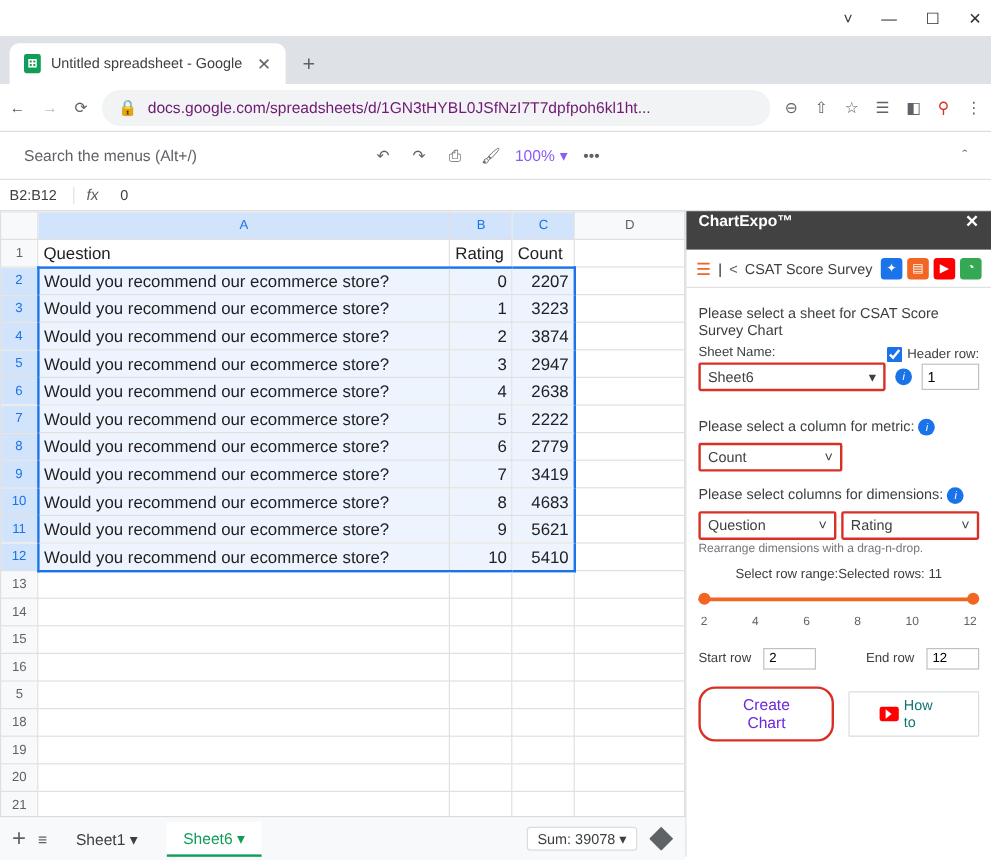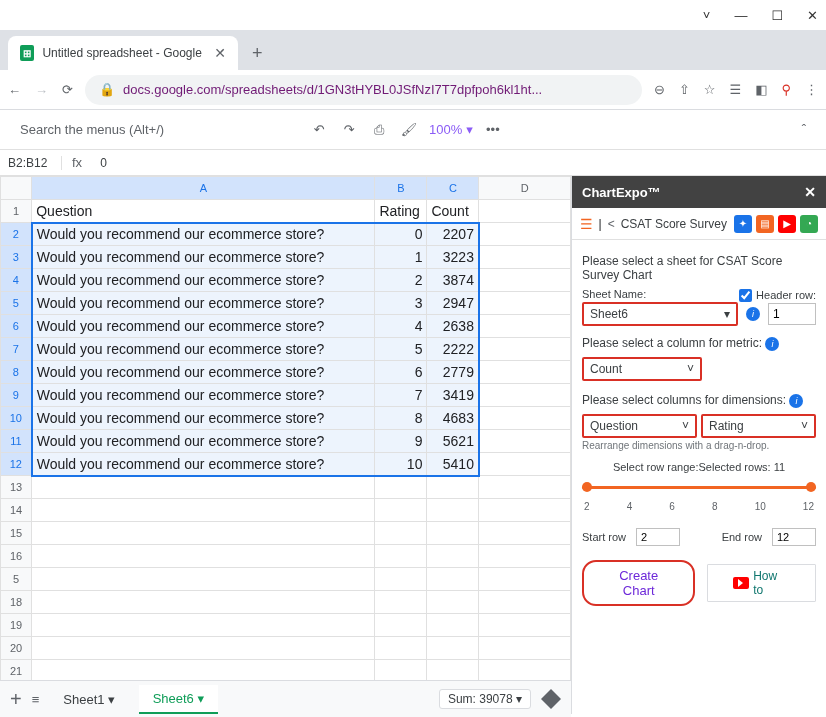--- a/index.html
+++ b/index.html
@@ -17,39 +17,39 @@
 .navicons .disabled{color:#bdc1c6}
 .addr{flex:1;display:flex;align-items:center;gap:8px;background:#f1f3f4;border-radius:16px;padding:0 14px;height:30px}
 .addr input{border:none;background:none;flex:1;font-size:13px;color:#701a75;outline:none}
 .acticons{display:flex;gap:14px;color:#5f6368;align-items:center}
 .toolbar{height:40px;display:flex;align-items:center;padding:0 12px;gap:10px;border-bottom:1px solid #e0e0e0}
 .menusearch{flex:1;font-size:13px;color:#5f6368;padding:4px 8px}
 .ticon{width:20px;height:20px;color:#5f6368;display:flex;align-items:center;justify-content:center;cursor:pointer}
 .zoom{font-size:13px;color:#8b5cf6;display:flex;align-items:center;gap:4px}
 .formulabar{height:26px;display:flex;align-items:center;border-bottom:1px solid #e0e0e0}
 .cellref{width:62px;padding:0 8px;font-size:12px;color:#3c4043;border-right:1px solid #e0e0e0}
-.fxlabel{padding:0 10px;color:#5f6368;font-size:13px}
+.fxlabel{padding:0 10px;font-style:italic;color:#5f6368;font-size:13px}
 .fxval{flex:1;padding:0 8px;font-size:12px;color:#3c4043}
 .mainarea{display:flex;height:538px}
 .sheetwrap{flex:1;overflow:hidden;position:relative}
 table{border-collapse:collapse;width:100%;table-layout:fixed}
 th,td{border:1px solid #e0e0e0;font-size:14px;text-align:left;height:23px;padding:0 4px;white-space:nowrap;overflow:hidden}
 th{background:#f8f9fa;color:#5f6368;font-weight:normal;text-align:center;font-size:11px}
 .rowh{background:#f8f9fa;color:#5f6368;text-align:center;font-size:11px;width:30px}
 .colA{width:330px}.colB{width:50px}.colC{width:50px}.colD{width:88px}
 .sel{background:rgba(26,115,232,0.08)}
 .selhdr{background:#d2e3fc!important;color:#1a73e8!important}
 .selrowh{background:#d2e3fc!important;color:#1a73e8!important}
 td.num{text-align:right}
 .selborder-t{border-top:2px solid #1a73e8!important}
 .selborder-l{border-left:2px solid #1a73e8!important}
 .selborder-r{border-right:2px solid #1a73e8!important}
 .selborder-b{border-bottom:2px solid #1a73e8!important}
 .panel{width:255px;background:#fff;border-left:1px solid #dadce0;display:flex;flex-direction:column}
-.panelhdr{background:#424242;color:#fff;height:32px;display:flex;align-items:center;padding:0 10px;font-size:13px;font-weight:bold}
+.panelhdr{background:#424242;color:#fff;height:32px;display:flex;align-items:flex-start;padding:0 10px;font-size:13px;font-weight:bold}
 .panelhdr .closex{margin-left:auto;font-size:14px;cursor:pointer}
 .panelsub{height:32px;display:flex;align-items:center;padding:0 8px;gap:6px;border-bottom:1px solid #e0e0e0;font-size:12px}
 .panelsub .back{color:#5f6368;cursor:pointer}
 .panelsub .crumb{flex:1;color:#3c4043;white-space:nowrap;overflow:hidden}
 .miniicons{display:flex;gap:4px;align-items:center}
 .mi{width:18px;height:18px;border-radius:3px;display:flex;align-items:center;justify-content:center;font-size:10px;color:#fff}
 .panelbody{padding:8px 10px;font-size:12px;color:#3c4043}
 .pbline{margin:6px 0}
 .lbl{font-size:11px;color:#3c4043;margin-bottom:2px}
 .row2{display:flex;gap:8px;align-items:center}
@@ -347,21 +347,21 @@
       </div>
       <div class="row2">
         <div class="selbox hl" style="flex:1">
           <span>Sheet6</span>
             <span class="caret">▾</span>
         </div>
         <span class="infoicon">i</span>
         <input class="numinput" value="1" style="">
       </div>
 
-      <div class="pbline" style="margin-top:10px">
+      <div class="pbline" style="margin-top:22px">
         <span>Please select a column for metric:</span>
         <span class="infoicon">i</span>
       </div>
       <div class="selbox hl" style="width:120px">
         <span>Count</span>
           <span class="caret">˅</span>
       </div>
 
       <div class="pbline" style="margin-top:12px">
         <span>Please select columns for dimensions:</span>

